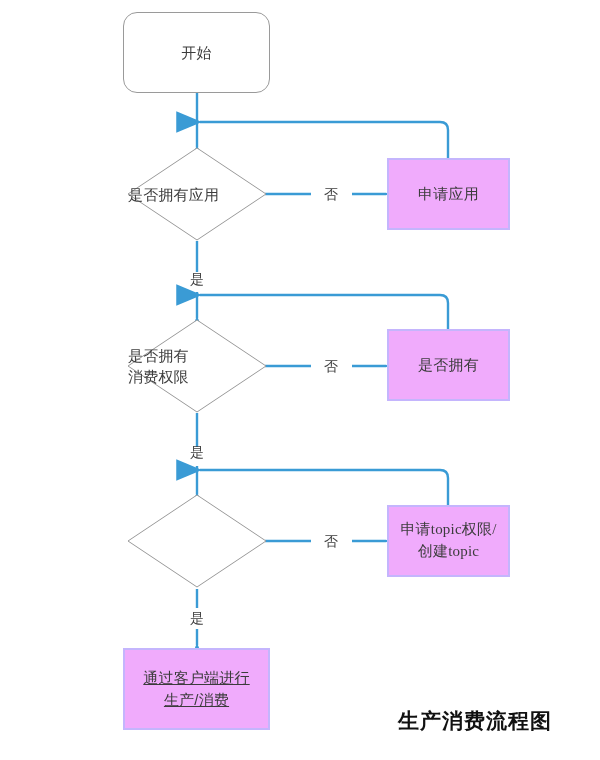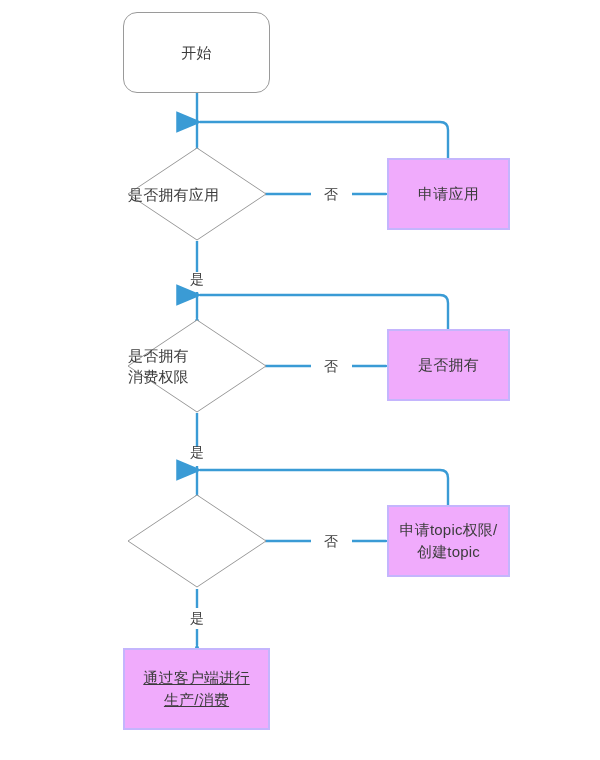--- a/index.html
+++ b/index.html
@@ -143,33 +143,34 @@
   <div class="diamond-label" style="left:128px; top:342px; width:138px; height:48px;">
     <span>是否拥有
 消费权限</span>
   </div>
 
   <div class="node process" style="left:387px; top:329px; width:123px; height:72px;">
     <span>是否拥有</span>
   </div>
 
 
-  <div class="node process" style="left:387px; top:505px; width:123px; height:72px;">
+  <div class="node process" style="left:387px; top:505px; width:123px; height:72px;font-family:Liberation Serif, serif;">
     <span>申请topic权限/
 创建topic</span>
   </div>
 
   <div class="node process" style="left:123px; top:648px; width:147px; height:82px;text-decoration:underline;">
     <span>通过客户端进行
 生产/消费</span>
   </div>
 
   <div class="edge-label" style="left:183px; top:272px; width:28px;">是</div>
   <div class="edge-label" style="left:317px; top:187px; width:28px;">否</div>
 
   <div class="edge-label" style="left:183px; top:445px; width:28px;">是</div>
   <div class="edge-label" style="left:317px; top:359px; width:28px;">否</div>
 
   <div class="edge-label" style="left:183px; top:611px; width:28px;">是</div>
   <div class="edge-label" style="left:317px; top:534px; width:28px;">否</div>
 
+  <div class="caption" style="left:398px; top:707px;">生产消费流程图</div>
 
 </div>
 
 </body></html>

